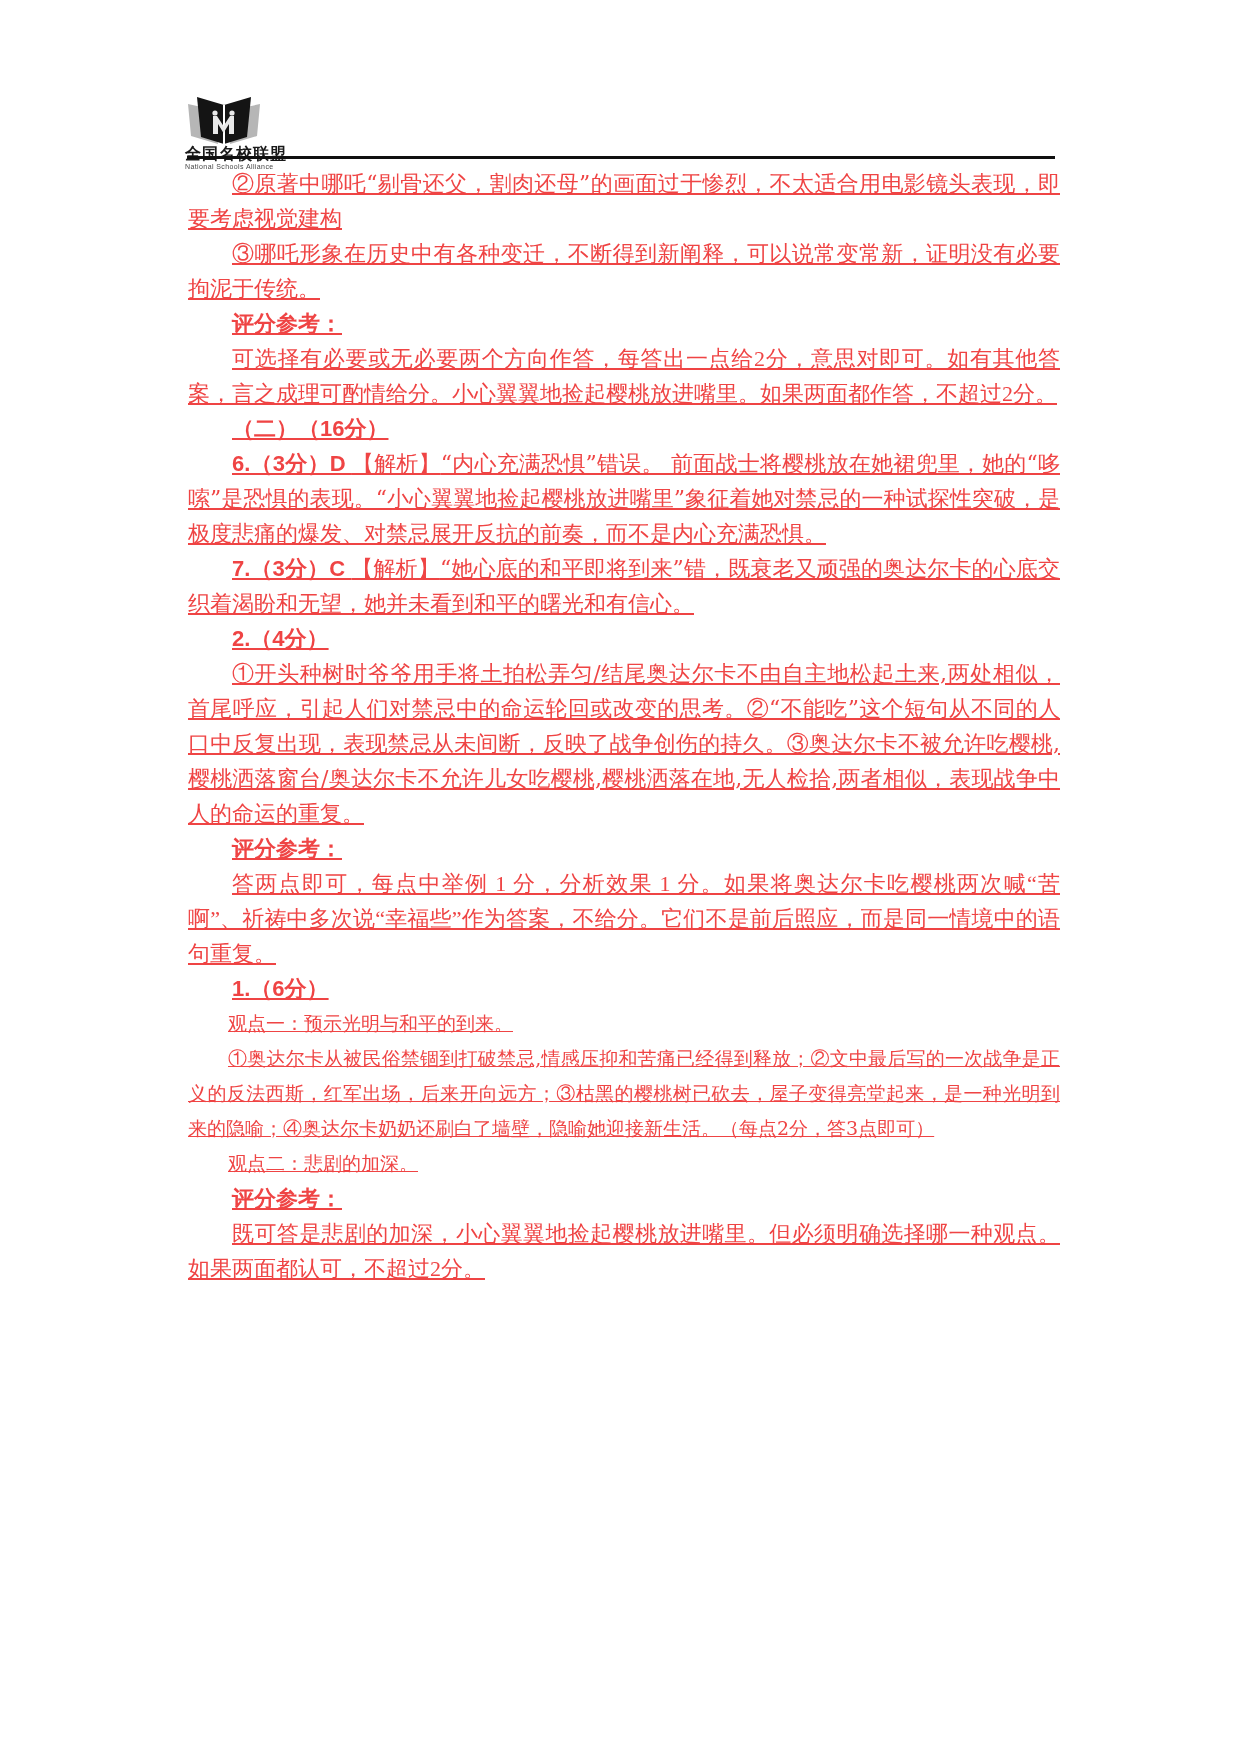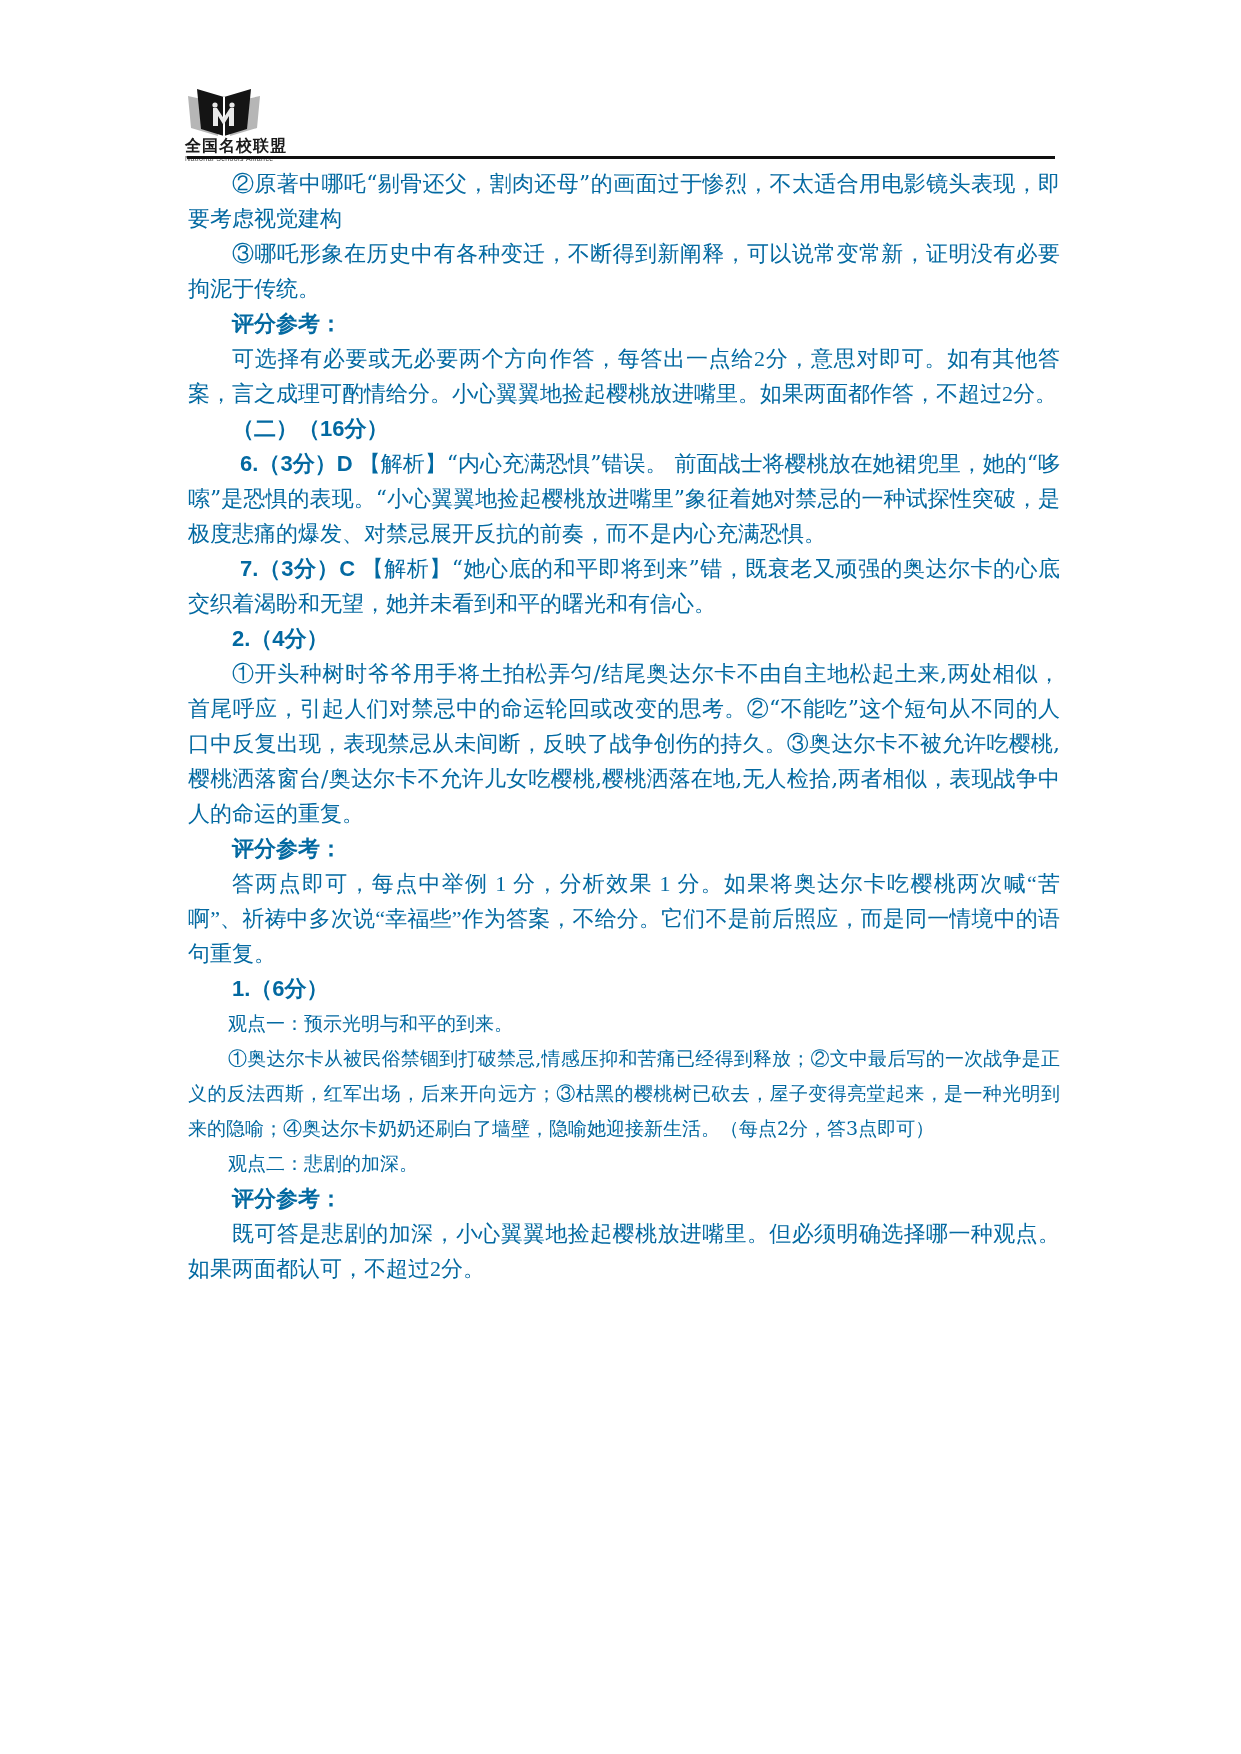--- a/index.html
+++ b/index.html
@@ -6,21 +6,21 @@
   .page {
     position:relative;
     width:1241px; height:1754px;
     margin:0 auto;
     background:#ffffff;
     font-family:"Liberation Serif", serif;
     color:#141414;
     overflow:hidden;
   }
   
-  .logo { position:absolute; left:185px; top:88px; width:120px; }
+  .logo { position:absolute; left:185px; top:96px; width:120px; }
   .logo svg { display:block; margin-left:2px; }
   .logo-cn {
     font-family:"Liberation Sans", sans-serif;
     font-weight:700; font-size:16px; line-height:17px;
     letter-spacing:1px; color:#1a1a1a; white-space:nowrap;
   }
   .logo-en {
     font-family:"Liberation Sans", sans-serif;
     font-size:7px; line-height:9px; color:#444;
     letter-spacing:0.4px; white-space:nowrap;
@@ -31,26 +31,27 @@
     border:none; border-top:3px solid #101010; margin:0;
   }
   
   .content { position:absolute; left:188px; top:166px; width:872px; }
   .content p {
     margin:0; padding:0;
     font-size:22px; line-height:35px;
     text-indent:44px;
     text-align:justify;
     word-break:break-all;
-    color:#0369a1;
+    color:#ef4444;
+    text-decoration:underline;
   }
   .content p.small { font-size:19px; text-indent:40px; }
   .t-kai  { font-family:"DejaVu Serif", serif; }
   .t-song { font-family:"Liberation Serif", serif; }
-  .t-bold { font-family:"Liberation Sans", sans-serif; font-weight:700;margin-left:8px; }
+  .t-bold { font-family:"Liberation Sans", sans-serif; font-weight:700; }
 </style>
 </head>
 <body>
 
 <div class="page">
 
   <header>
     <div class="logo">
       <svg width="74" height="49" viewBox="0 0 74 49" aria-hidden="true">
         <path d="M1 8 L28 14 L31 48 L4 40 Z" fill="#b6b6b6"></path>

